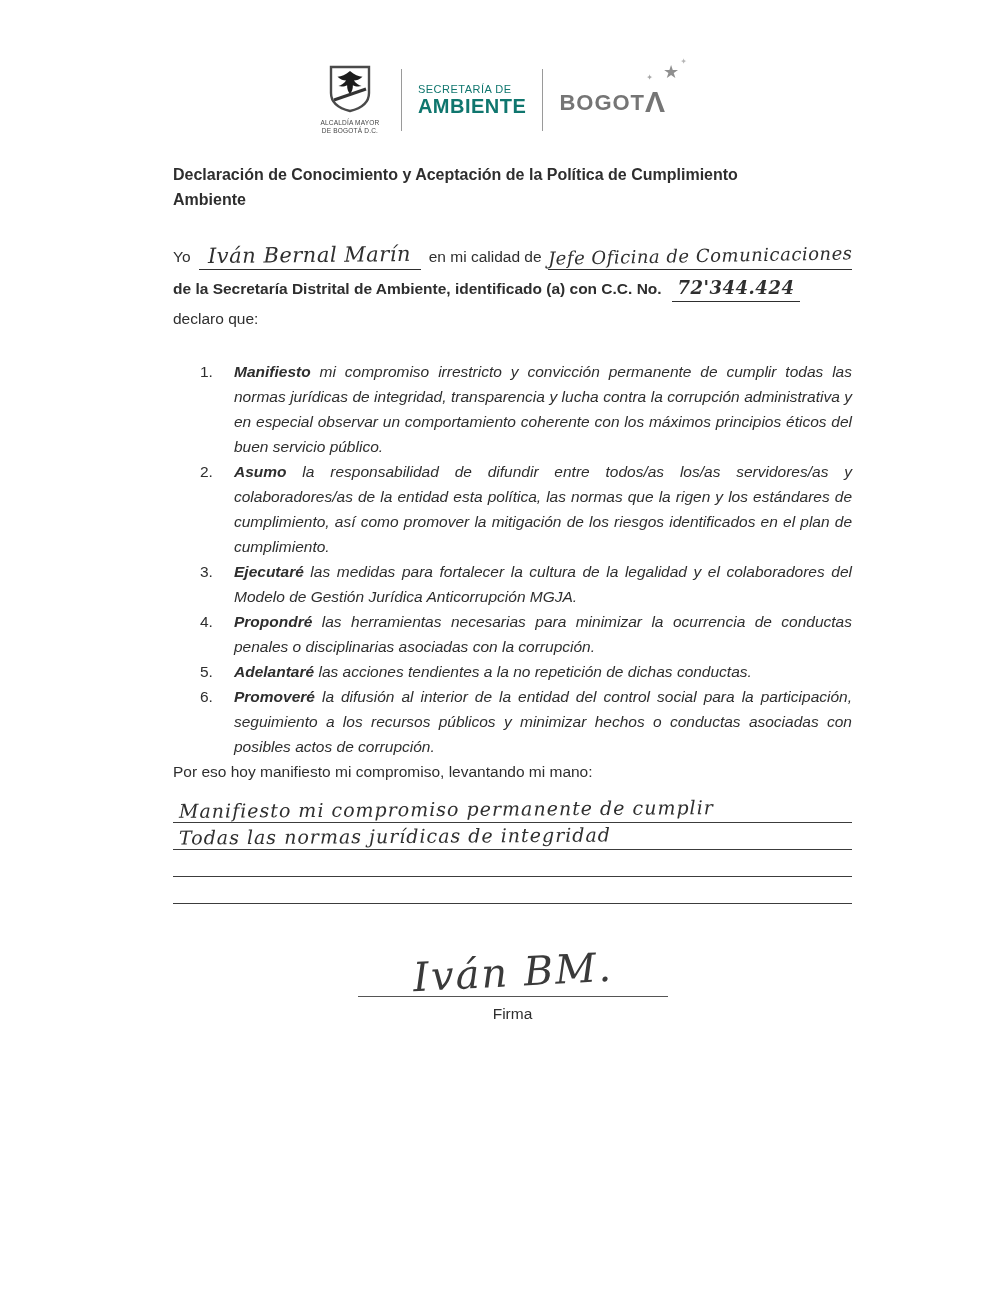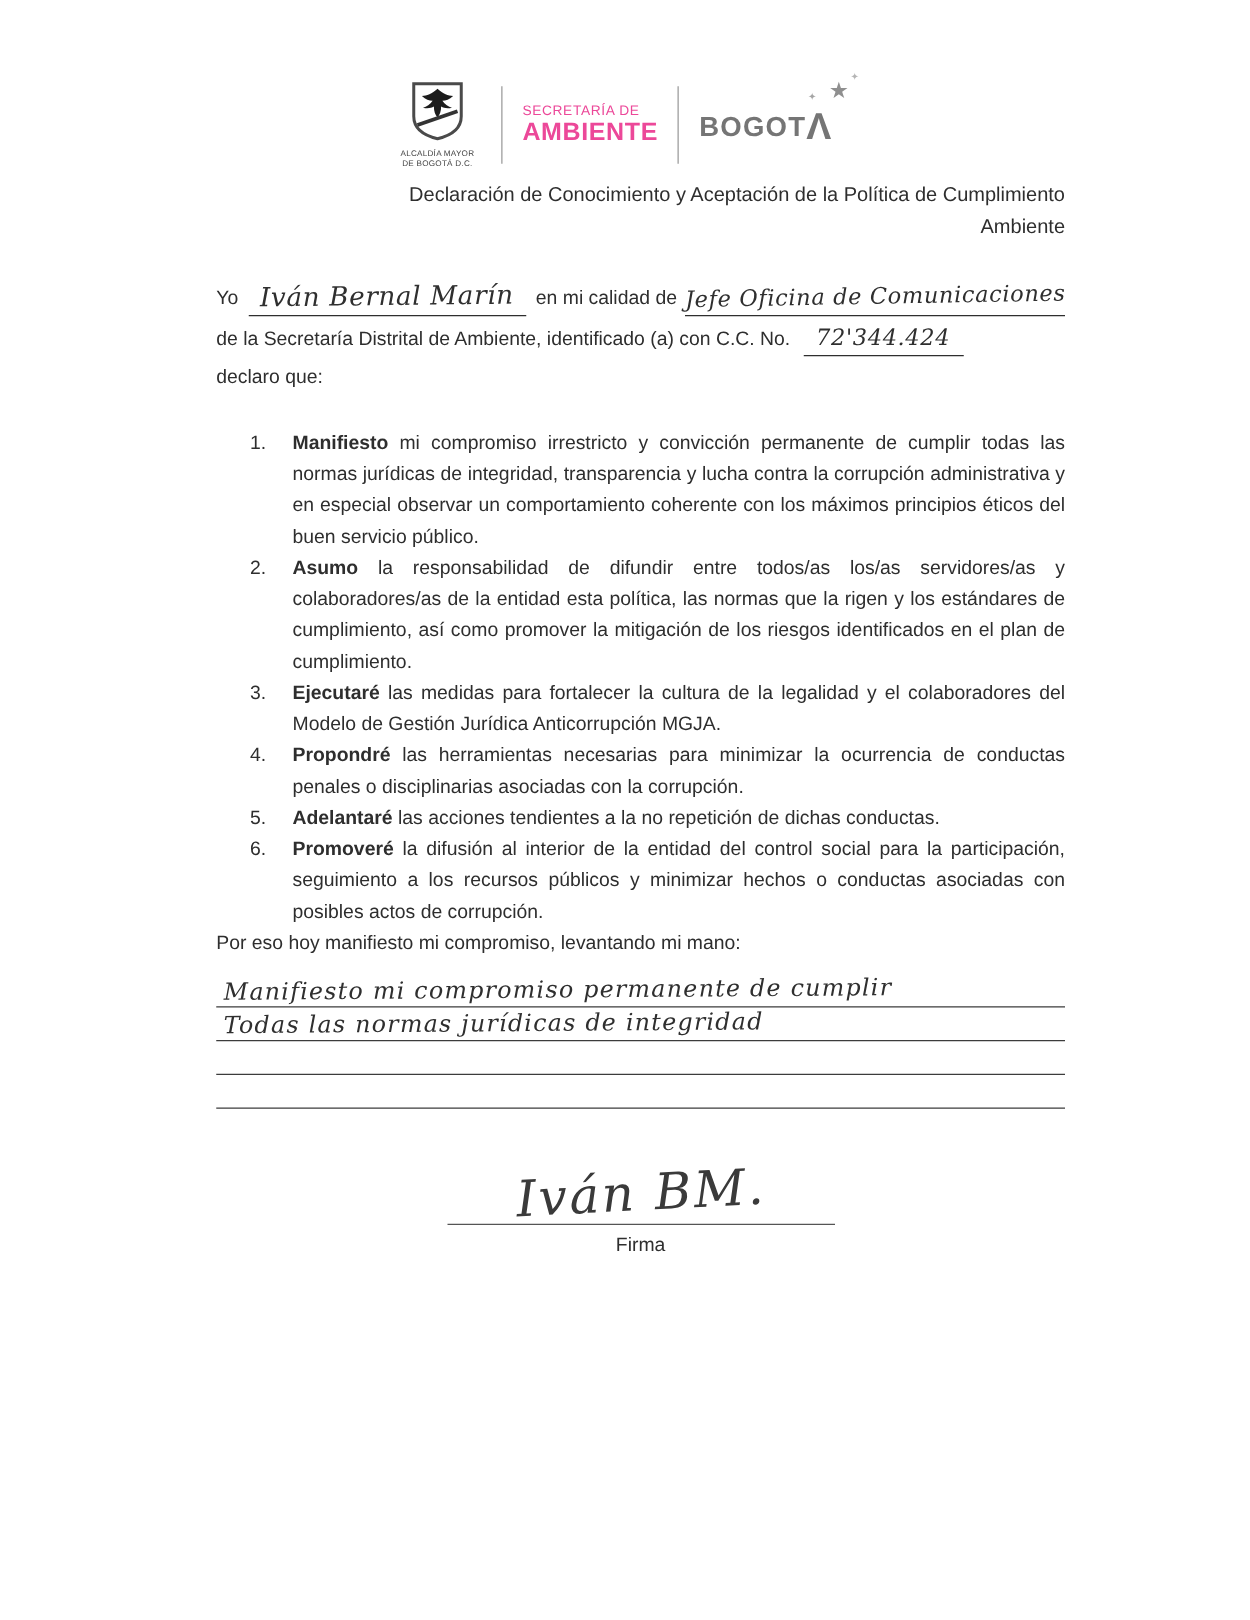--- a/index.html
+++ b/index.html
@@ -13,50 +13,50 @@
   }
   
   .logo-band{
     padding-top:60px;
     display:flex;justify-content:center;align-items:center;gap:16px;
     height:80px;box-sizing:content-box;
   }
   .crest-wrap{display:flex;flex-direction:column;align-items:center;width:70px;}
   .crest-caption{font-size:6.5px;color:#444;text-align:center;line-height:8px;letter-spacing:.2px;margin-top:2px;}
   .v-div{width:1px;height:62px;background:#9a9a9a;}
-  .sda-wrap{text-align:left;color:#ec4899;}
+  .sda-wrap{text-align:left;color:#0f766e;}
   .sda-top{font-size:11px;letter-spacing:.5px;}
   .sda-bottom{font-size:20px;font-weight:bold;letter-spacing:.5px;}
   .bogota-wrap{position:relative;color:#757575;padding-right:20px;}
   .bogota-word{font-size:22px;font-weight:bold;letter-spacing:1px;display:inline-block;text-align:right;}
   .bogota-lambda{font-size:30px;font-weight:bold;display:inline-block;transform:translateY(2px);}
   .star-big{position:absolute;top:-22px;right:6px;font-size:18px;color:#8f8f8f;}
   .star-s1{position:absolute;top:-10px;right:32px;font-size:8px;color:#a5a5a5;}
   .star-s2{position:absolute;top:-26px;right:-2px;font-size:8px;color:#b5b5b5;}
   
   .content{padding:0 148px 0 173px;font-size:15.5px;line-height:25px;}
   .date-line{margin-top:26px;}
-  .doc-title{margin-top:4px;text-align:right;font-weight:normal;font-size:16px;line-height:25px;}
+  .doc-title{margin-top:22px;text-align:left;font-weight:bold;font-size:16px;line-height:25px;}
   .intro{margin-top:32px;}
   .fill-row{display:flex;white-space:nowrap;}
   .blank{border-bottom:1.6px solid #2e2e2e;position:relative;text-align:center;}
   .blank.name{flex:1.25;margin:0 8px;}
   .blank.cargo{flex:1.45;margin-left:6px;}
   .blank.cc{width:128px;display:inline-block;margin-left:6px;}
   .hw{font-family:"DejaVu Serif", serif;font-style:italic;color:#2f2f2f;letter-spacing:.5px;}
   .hw-name{font-size:21px;display:inline-block;transform:rotate(-.6deg);line-height:22px;}
   .hw-cargo{font-size:18px;display:inline-block;transform:rotate(-1deg);line-height:20px;}
   .hw-cc{font-size:18px;line-height:19px;display:inline-block;}
-  .intro-line2{margin-top:6px;}
+  .intro-line2{margin-top:6px;font-weight:bold;}
   .intro-line3{margin-top:4px;}
   
   .dec-list{margin-top:28px;padding-left:27px;}
   .li{display:flex;margin:0;}
   .num{flex:none;width:34px;}
-  .li-text{flex:1;text-align:justify;}
+  .li-text{flex:1;text-align:justify;font-style:italic;}
   .b{font-weight:bold;}
   
   .closing-line{}
   .rule-area{margin-top:12px;}
   .rule{
     border-bottom:1.7px solid #3c3c3c;
     height:26px;line-height:26px;
     padding-left:6px;overflow:visible;
   }
   .rule .hw-line{font-size:19px;display:inline-block;transform:rotate(-.4deg);white-space:nowrap;letter-spacing:1px;}

